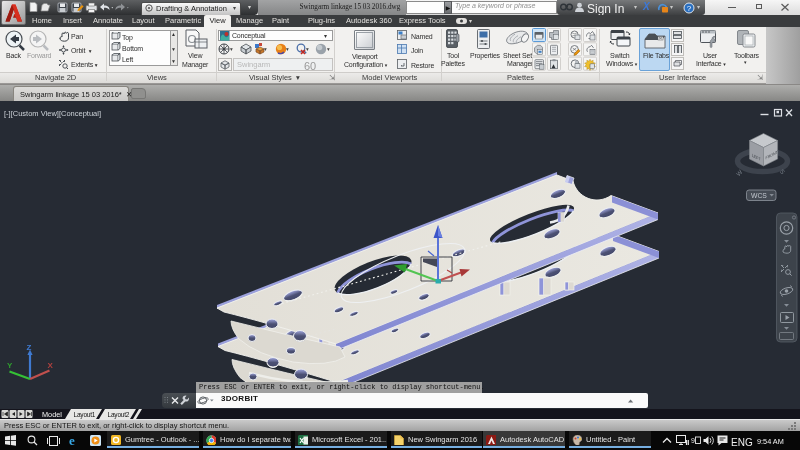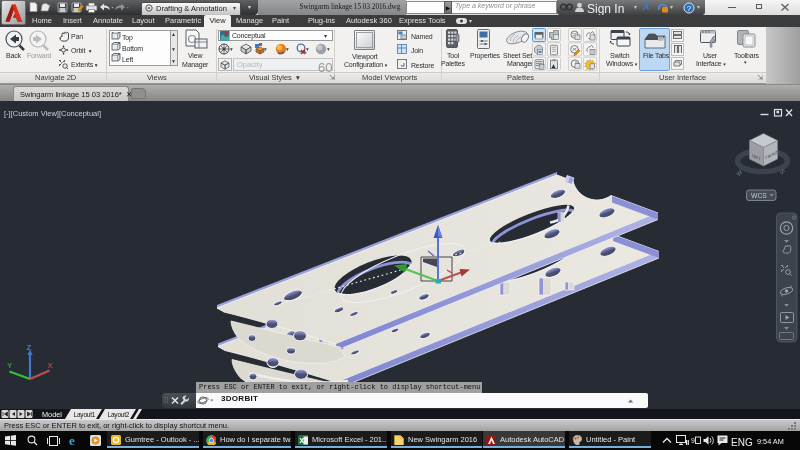--- a/index.html
+++ b/index.html
@@ -268,22 +268,22 @@
   <div class="abs" style="left:230px;top:46px;font-size:5.5px;color:#444">▾</div>
   <div class="abs" style="left:264px;top:46px;font-size:5.5px;color:#444">▾</div>
   <div class="abs" style="left:286px;top:46px;font-size:5.5px;color:#444">▾</div>
   <div class="abs" style="left:306px;top:46px;font-size:5.5px;color:#444">▾</div>
   <div class="abs" style="left:327px;top:46px;font-size:5.5px;color:#444">▾</div>
   <div class="abs" style="left:218px;top:57.5px;width:14px;height:13px;background:#f4f3f1;border:1px solid #b8b6b3"></div>
   <svg class="abs" style="left:220px;top:59.5px" width="10" height="10">
       <path d="M1,3 l4,-2.2 4,2.2 -4,2.2 Z M1,3 v4 l4,2.2 v-4 Z M9,3 v4 l-4,2.2 v-4 Z" fill="#e4e6e8" stroke="#5a5f64" stroke-width="0.8"></path>
     </svg>
   <div class="abs" style="left:233px;top:57.5px;width:100px;height:13px;background:#eef0f1;border:1px solid #c4c2c0"></div>
-  <div class="abs" style="left:237px;top:60px;font-size:7.5px;color:#b8b8b8">Opacity</div>
-  <div class="abs" style="left:318px;top:60px;font-size:13px;color:#9a9a9a">60</div>
+  <div class="abs" style="left:237px;top:60px;font-size:7.5px;color:#b8b8b8">Swingarm</div>
+  <div class="abs" style="left:304px;top:60px;font-size:11px;color:#9a9a9a">60</div>
 
   <div class="abs" style="left:354px;top:30px;width:21px;height:20px;background:linear-gradient(135deg,#ffffff,#c9ccd0);border:1px solid #7a7f84;border-radius:1px"></div>
   <div class="abs" style="left:356px;top:32px;width:17px;height:16px;border:1px solid #9aa0a6"></div>
   <div class="rlbl" style="left:352px;top:53px">Viewport</div>
   <div class="rlbl" style="left:344px;top:60.5px">Configuration&nbsp;<span style="font-size:5px">▾</span></div>
   <svg class="abs" style="left:397px;top:30px" width="12" height="40">
     <g>
         <rect x="0.5" y="0.5" width="9" height="9" fill="#eceef0" stroke="#5a5f64" stroke-width="0.8"></rect>
         <rect x="1.5" y="1.5" width="4" height="3" fill="#3c80c8"></rect>
         <rect x="4" y="5" width="5.5" height="4" fill="#c8cdd2" stroke="#5a5f64" stroke-width="0.6"></rect>

